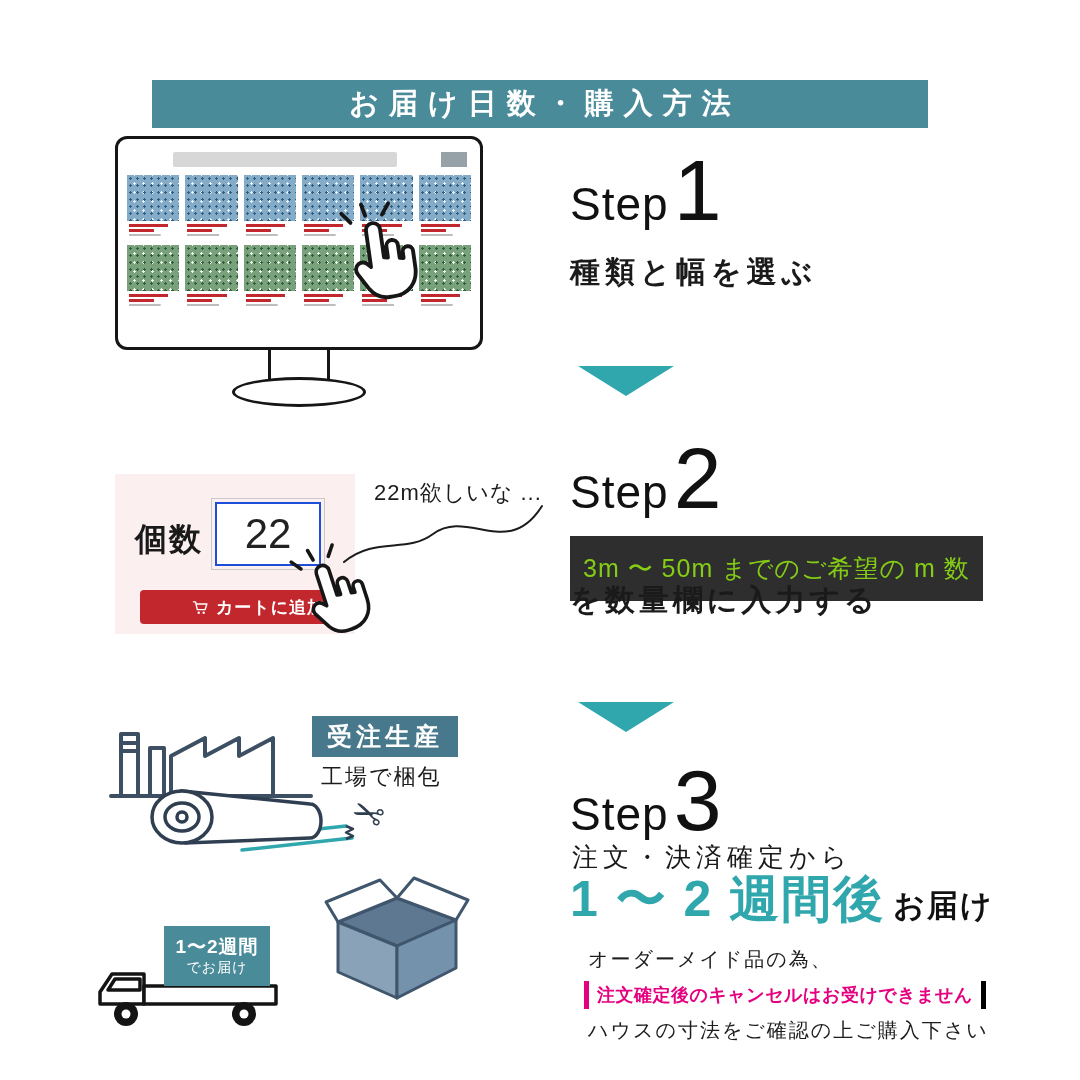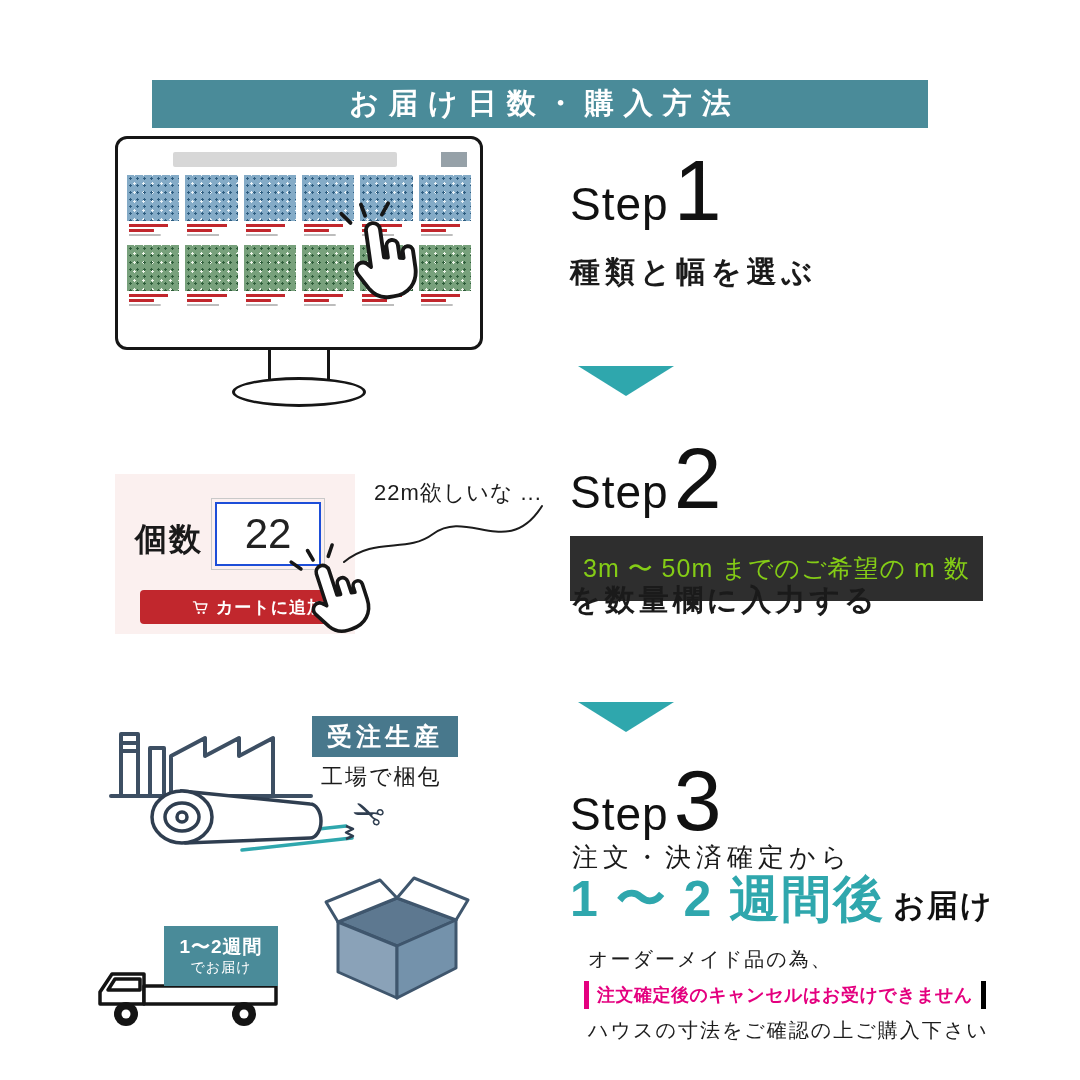--- a/index.html
+++ b/index.html
@@ -84,21 +84,21 @@
 
   
   .factory { position:absolute; left:105px; top:710px; width:212px; height:92px; }
   .factory svg, .roll svg, .box-ill svg, .truck svg { width:100%; height:100%; display:block; }
   .order-badge { position:absolute; left:312px; top:716px; background:#48788c; color:#fff; font-size:25px; font-weight:600; letter-spacing:4px; padding:4px 15px; }
   .factory-caption { position:absolute; left:321px; top:762px; font-size:22px; font-weight:500; letter-spacing:2px; color:#1c1c1c; }
   .roll { position:absolute; left:140px; top:780px; width:242px; height:86px; }
   .scissors-icon { position:absolute; left:352px; top:792px; font-size:38px; color:#2f3e50; transform:scaleX(-1) rotate(-22deg); }
   .box-ill { position:absolute; left:318px; top:856px; width:158px; height:148px; }
   .truck { position:absolute; left:92px; top:936px; width:192px; height:95px; }
-  .truck-badge { position:absolute; left:164px; top:926px; width:114px; height:60px; background:#4a8b99; color:#fff;
+  .truck-badge { position:absolute; left:164px; top:926px; width:106px; height:60px; background:#4a8b99; color:#fff;
                  display:flex; flex-direction:column; align-items:center; justify-content:center; line-height:1.25; }
   .truck-badge .l1 { font-size:19px; font-weight:700; letter-spacing:1px; }
   .truck-badge .l2 { font-size:14px; font-weight:500; letter-spacing:1px; }
 
   
   .step3-lead { position:absolute; left:572px; top:840px; font-size:26px; font-weight:500; letter-spacing:5px; }
   .duration-line { position:absolute; left:570px; top:866px; display:flex; align-items:baseline; }
   .duration { color:#2fa7ad; font-size:50px; font-weight:700; letter-spacing:2px; }
   .duration-suffix { color:#111; font-size:31px; font-weight:700; margin-left:8px; letter-spacing:2px; }
   .notes { position:absolute; left:580px; top:946px; width:440px; }

